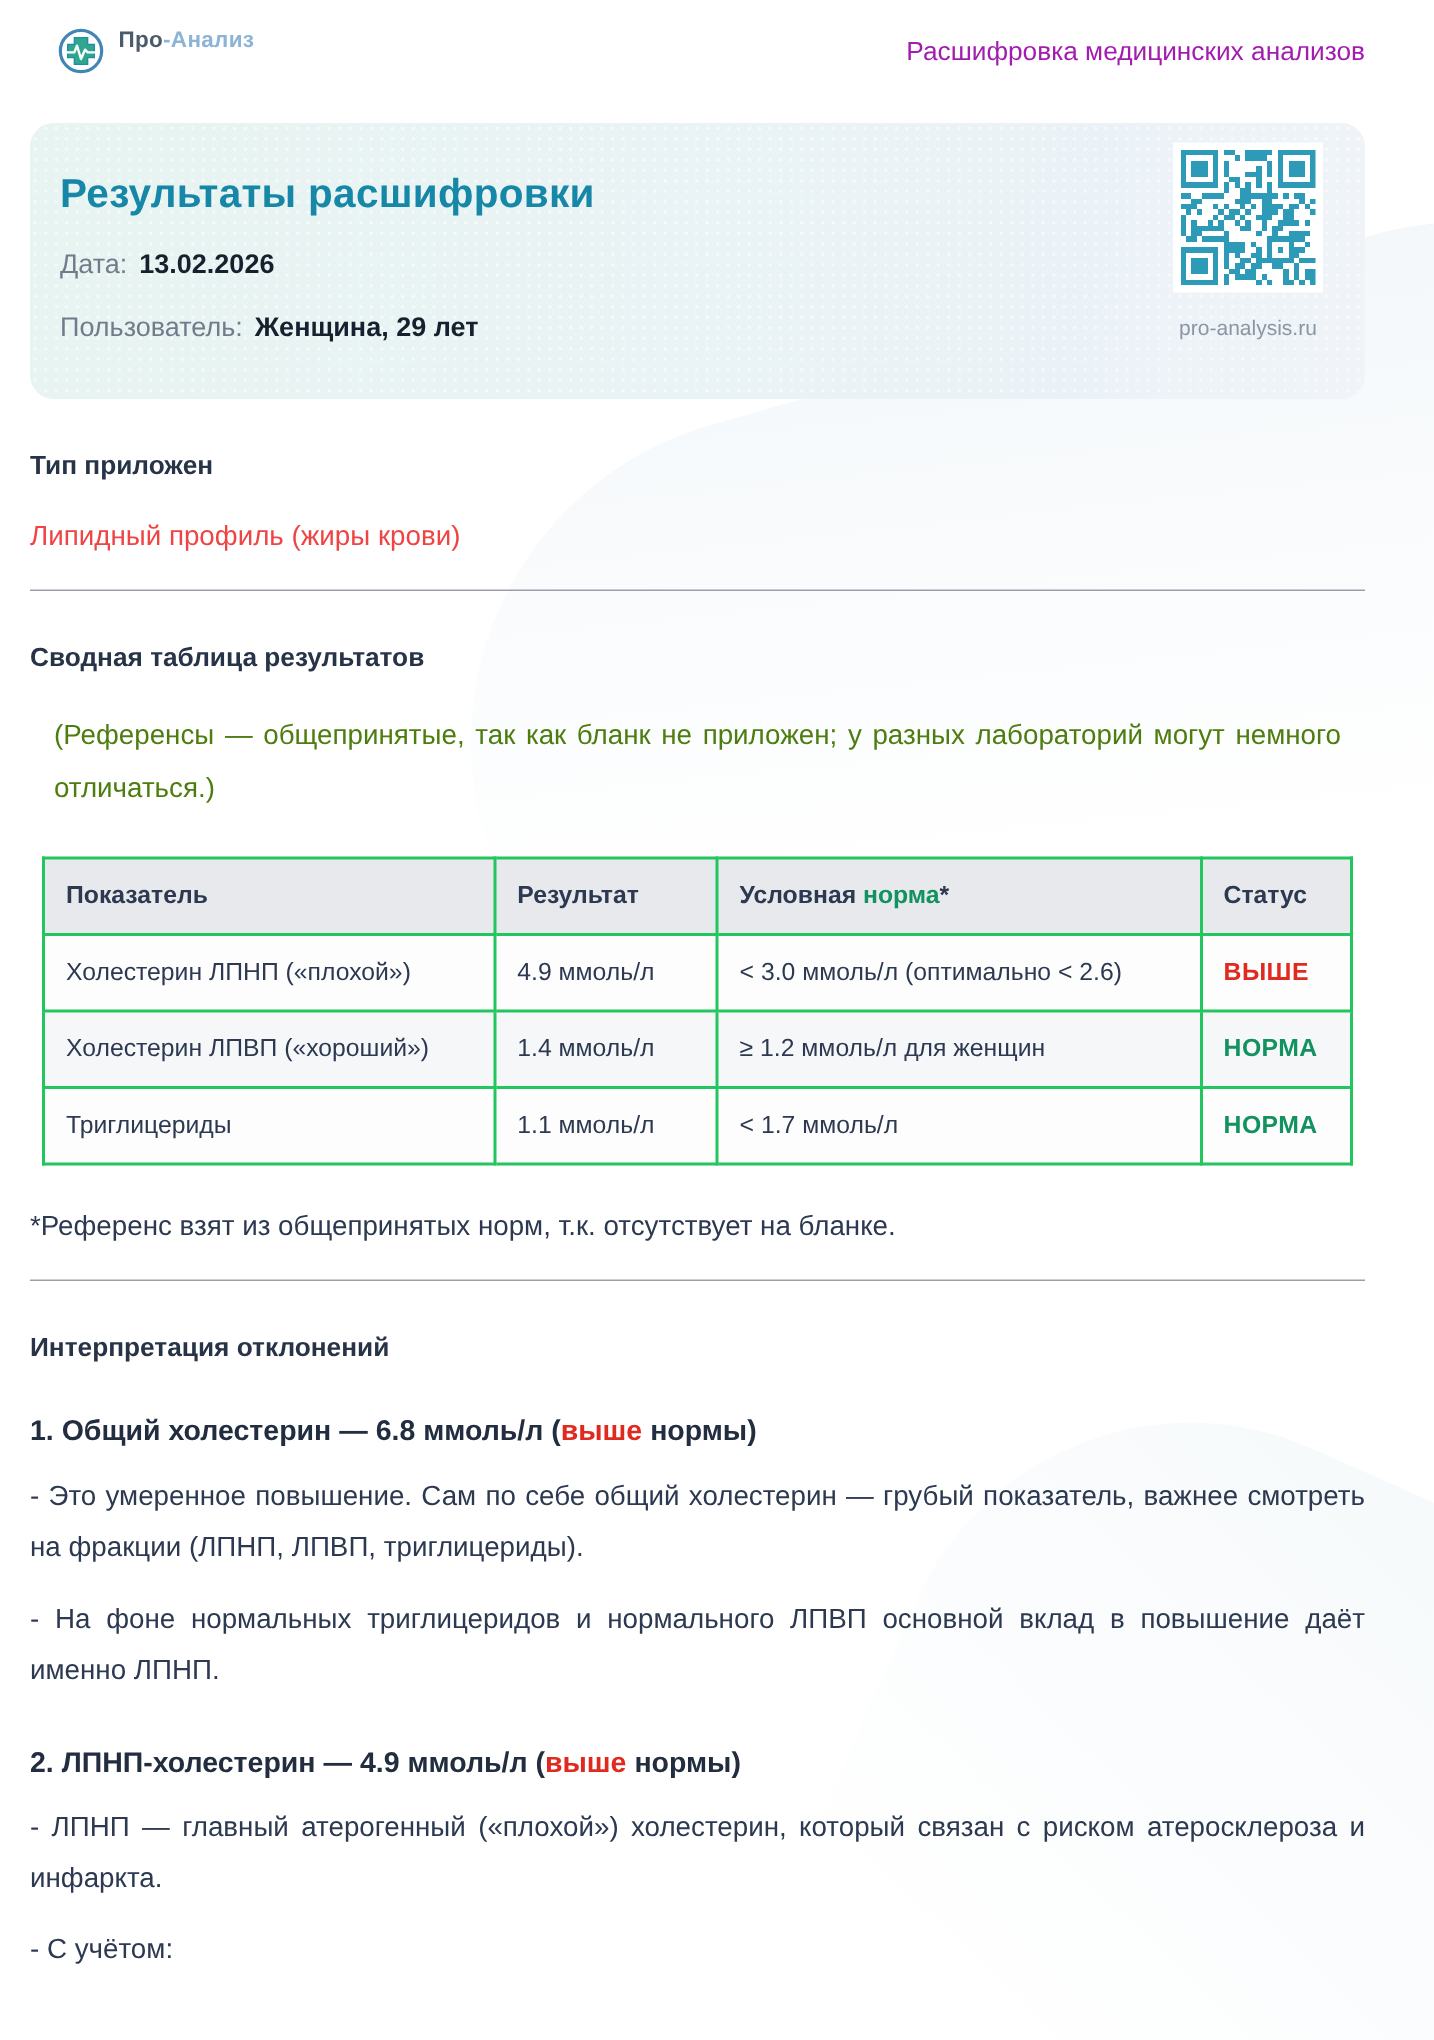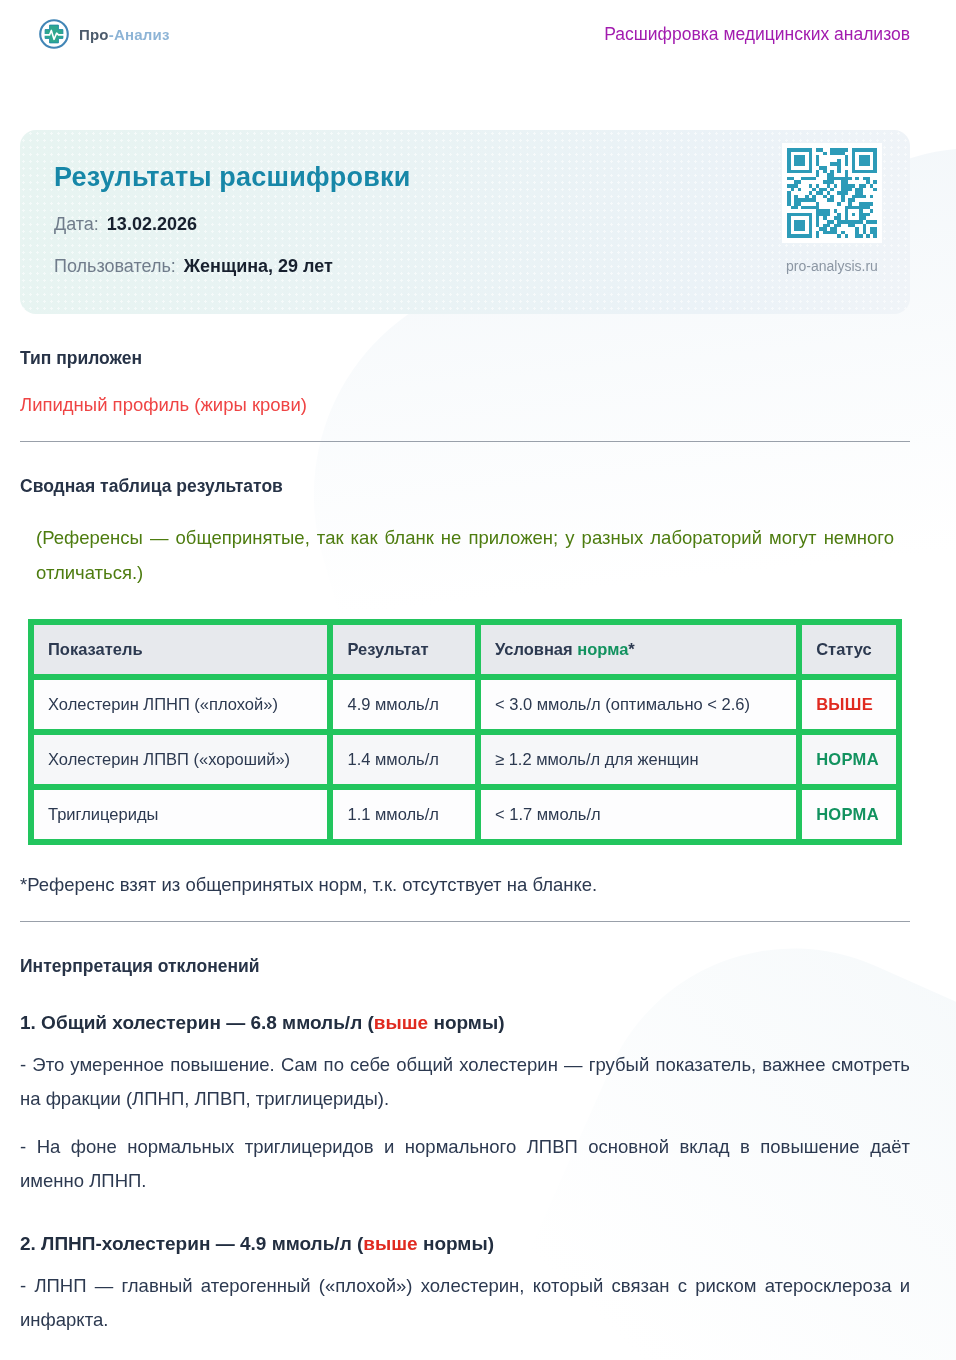--- a/index.html
+++ b/index.html
@@ -15,31 +15,31 @@
     background:linear-gradient(190deg,#f3f7fa 0%, rgba(255,255,255,0) 65%);
     transform:rotate(-16deg); border-radius:220px; }
   .bg-band.two { width:700px; height:620px; right:-280px; bottom:-260px;
     background:linear-gradient(200deg,#f4f8fa 0%, rgba(255,255,255,0) 75%);
     transform:rotate(24deg); border-radius:200px; }
 
   .page { position:relative; z-index:1; padding:18px 46px 30px 20px; }
 
   
   .top-header { display:flex; justify-content:space-between; align-items:center; padding-left:18px; }
-  .logo { display:flex; align-items:center; gap:9px; cursor:pointer; }
+  .logo { display:flex; gap:9px; cursor:pointer; }
   .logo-icon { width:32px; height:32px; display:inline-block; }
   .logo-text { font-size:15px; font-weight:700; letter-spacing:.2px; }
   .logo-primary { color:#4c5b6c; }
   .logo-accent { color:#8db4d6; font-weight:700; }
   .page-title { color:#a21caf; font-size:17.5px; }
 
   
   .result-card {
-    margin-top:80px; position:relative; border-radius:16px;
-    padding:32px 34px 30px 34px; min-height:184px;
+    margin-top:32px; position:relative; border-radius:16px;
+    padding:32px 34px 30px 20px; min-height:184px;
     background:
       radial-gradient(rgba(255,255,255,.55) 1px, rgba(255,255,255,0) 1.4px),
       linear-gradient(100deg,#e7f4f1 0%, #ebf2f7 78%, #f0f4f8 100%);
     background-size:7px 7px, 100% 100%;
   }
   .card-title { margin:0; color:#1787a8; font-size:27px; font-weight:700; letter-spacing:.2px; }
   .meta-row { margin-top:21px; font-size:18px; color:#707c8b; }
   .meta-value { color:#17202e; font-weight:700; margin-left:8px; }
   .qr-block { position:absolute; top:13px; right:16px; width:124px; text-align:center; }
   .qr-box { width:100px; height:100px; background:#ffffff; padding:5px; margin:0 auto; }
@@ -47,21 +47,21 @@
   .qr-caption { margin-top:15px; color:#8b96a3; font-size:14px; }
 
   
   .section-heading { margin:34px 0 0; font-size:17.5px; font-weight:700; color:#273347; }
   .analysis-value { margin:25px 0 0; font-size:18.5px; color:#ef4444; }
   hr.rule { border:none; border-top:1px solid #99a0aa; margin:25px 0 0; }
   .summary-note { margin:23px 16px 0; font-size:18.5px; line-height:1.9; text-align:justify; color:#4d7c0f; }
 
   
   table.results { border-collapse:collapse; margin:29px 0 0 8px; width:calc(100% - 16px); font-size:16.5px; }
-  table.results th, table.results td { border:6px solid #22c55e; padding:15px 14px; text-align:left; vertical-align:middle; }
+  table.results th, table.results td { border:2px solid #22c55e; padding:15px 14px; text-align:left; vertical-align:middle; }
   table.results thead th { background:#e7e9ed; font-weight:700; color:#2c3950; }
   table.results tbody tr:nth-child(odd) td { background:#fdfdfe; }
   table.results tbody tr:nth-child(even) td { background:#f6f7f9; }
   td.status-cell { font-weight:700; letter-spacing:.3px; }
   .status-high { color:#e02a20; }
   .status-normal { color:#12925f; }
   .green { color:#12925f; }
   .red { color:#e02a20; }
 
   .footnote { margin:29px 0 0; font-size:18.5px; color:#2c3950; }

